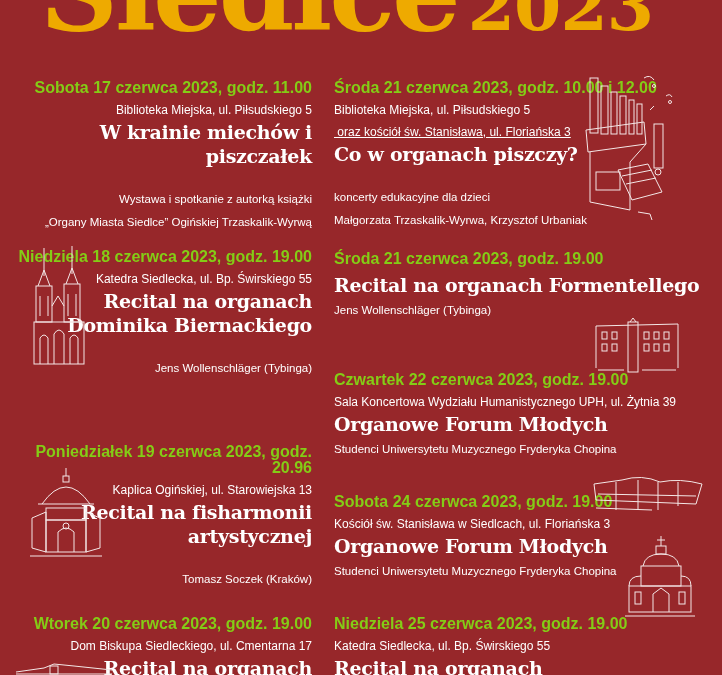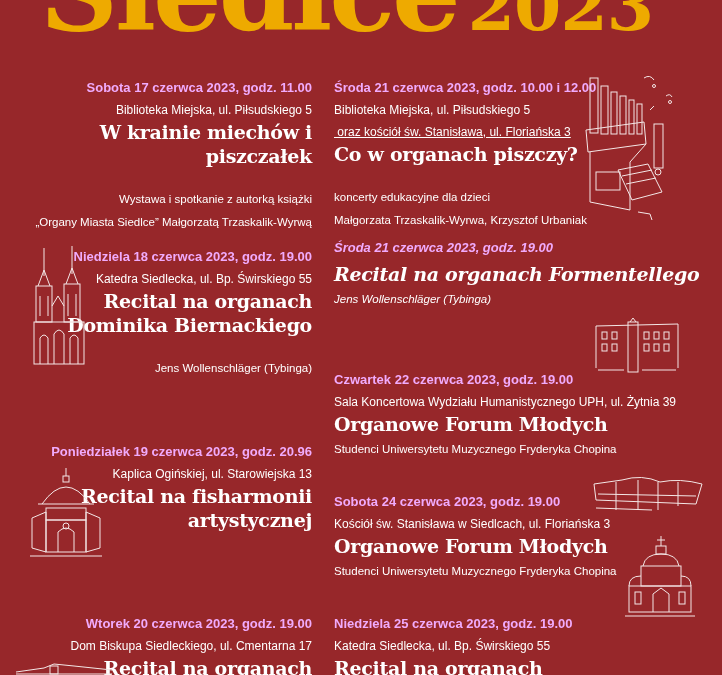--- a/index.html
+++ b/index.html
@@ -12,21 +12,21 @@
     .title {
       position: absolute; left: 40px; top: -62px;
       font-family: "DejaVu Serif", "Liberation Serif", serif;
       color: #EEAA00; white-space: nowrap; line-height: 1;
     }
     .title .city { font-size: 108px; font-weight: bold; letter-spacing: -3px; }
     .title .year { font-size: 68px; font-weight: bold; margin-left: 10px; letter-spacing: -1px; }
     .event { position: absolute; }
     .event.left { text-align: right; right: 410px; }
     .event.right { text-align: left; left: 334px; }
-    .date { color: #f0abfc; font-weight: bold; font-size: 13px; line-height: 16px; margin-bottom: 6px; }
+    .date { color: #84cc16; font-weight: bold; font-size: 16px; line-height: 16px; margin-bottom: 6px; }
     .venue { font-size: 12px; line-height: 16px; margin-bottom: 2px; }
     .venue2 { font-size: 12px; line-height: 16px; margin-bottom: 2px; }
     .ev-title {
       font-family: "DejaVu Serif", "Liberation Serif", serif; font-weight: bold;
       font-size: 19px; line-height: 24px; margin: 1px 0 5px 0; letter-spacing: -0.3px;
     }
     .desc { font-size: 11.5px; line-height: 16px; margin-top: 23px; }
     .desc + .desc { margin-top: 7px; }
     .illus { position: absolute; }
     .illus svg { display: block; }
@@ -39,58 +39,59 @@
 
 <div class="title">
   <span class="city">Siedlce</span><span class="year">2023</span>
 </div>
 
 <div class="event left" style="top:80px;">
   <div class="date">Sobota 17 czerwca 2023, godz. 11.00</div>
   <div class="venue">Biblioteka Miejska, ul. Piłsudskiego 5</div>
   <div class="ev-title">W krainie miechów i piszczałek</div>
   <div class="desc">Wystawa i spotkanie z autorką książki</div>
-  <div class="desc">„Organy Miasta Siedlce” Małgorzatą Trzaskalik-Wyrwą</div>
+  <div class="desc">„Organy Miasta Siedlce” Ogińskiej Trzaskalik-Wyrwą</div>
 </div>
 
 <div class="event left" style="top:249px;">
   <div class="date">Niedziela 18 czerwca 2023, godz. 19.00</div>
   <div class="venue">Katedra Siedlecka, ul. Bp. Świrskiego 55</div>
   <div class="ev-title">
     <div>Recital na organach</div>
     <div>Dominika Biernackiego</div>
   </div>
   <div class="desc">Jens Wollenschläger (Tybinga)</div>
 </div>
 
 <div class="event left" style="top:444px;">
   <div class="date">Poniedziałek 19 czerwca 2023, godz. 20.96</div>
   <div class="venue">Kaplica Ogińskiej, ul. Starowiejska 13</div>
   <div class="ev-title">
     <div>Recital na fisharmonii</div>
     <div>artystycznej</div>
   </div>
+  <div class="desc">Tomasz Soczek (Kraków)</div>
 </div>
 
 <div class="event left" style="top:616px;">
   <div class="date">Wtorek 20 czerwca 2023, godz. 19.00</div>
   <div class="venue">Dom Biskupa Siedleckiego, ul. Cmentarna 17</div>
   <div class="ev-title">Recital na organach</div>
 </div>
 
 <div class="event right" style="top:80px;">
   <div class="date">Środa 21 czerwca 2023, godz. 10.00 i 12.00</div>
   <div class="venue">Biblioteka Miejska, ul. Piłsudskiego 5</div>
   <div class="venue2" style="margin-top:6px; white-space:pre;text-decoration:underline;"> oraz kościół św. Stanisława, ul. Floriańska 3</div>
   <div class="ev-title">Co w organach piszczy?</div>
   <div class="desc">koncerty edukacyjne dla dzieci</div>
   <div class="desc">Małgorzata Trzaskalik-Wyrwa, Krzysztof Urbaniak</div>
 </div>
 
-<div class="event right" style="top:240px;font-style:italic;">
+<div class="event right" style="top:251px;">
   <div class="date">Środa 21 czerwca 2023, godz. 19.00</div>
   <div class="ev-title">Recital na organach Formentellego</div>
   <div class="desc" style="margin-top:4px;">Jens Wollenschläger (Tybinga)</div>
 </div>
 
 <div class="event right" style="top:372px;">
   <div class="date">Czwartek 22 czerwca 2023, godz. 19.00</div>
   <div class="venue">Sala Koncertowa Wydziału Humanistycznego UPH, ul. Żytnia 39</div>
   <div class="ev-title">Organowe Forum Młodych</div>
   <div class="desc" style="margin-top:4px;">Studenci Uniwersytetu Muzycznego Fryderyka Chopina</div>

